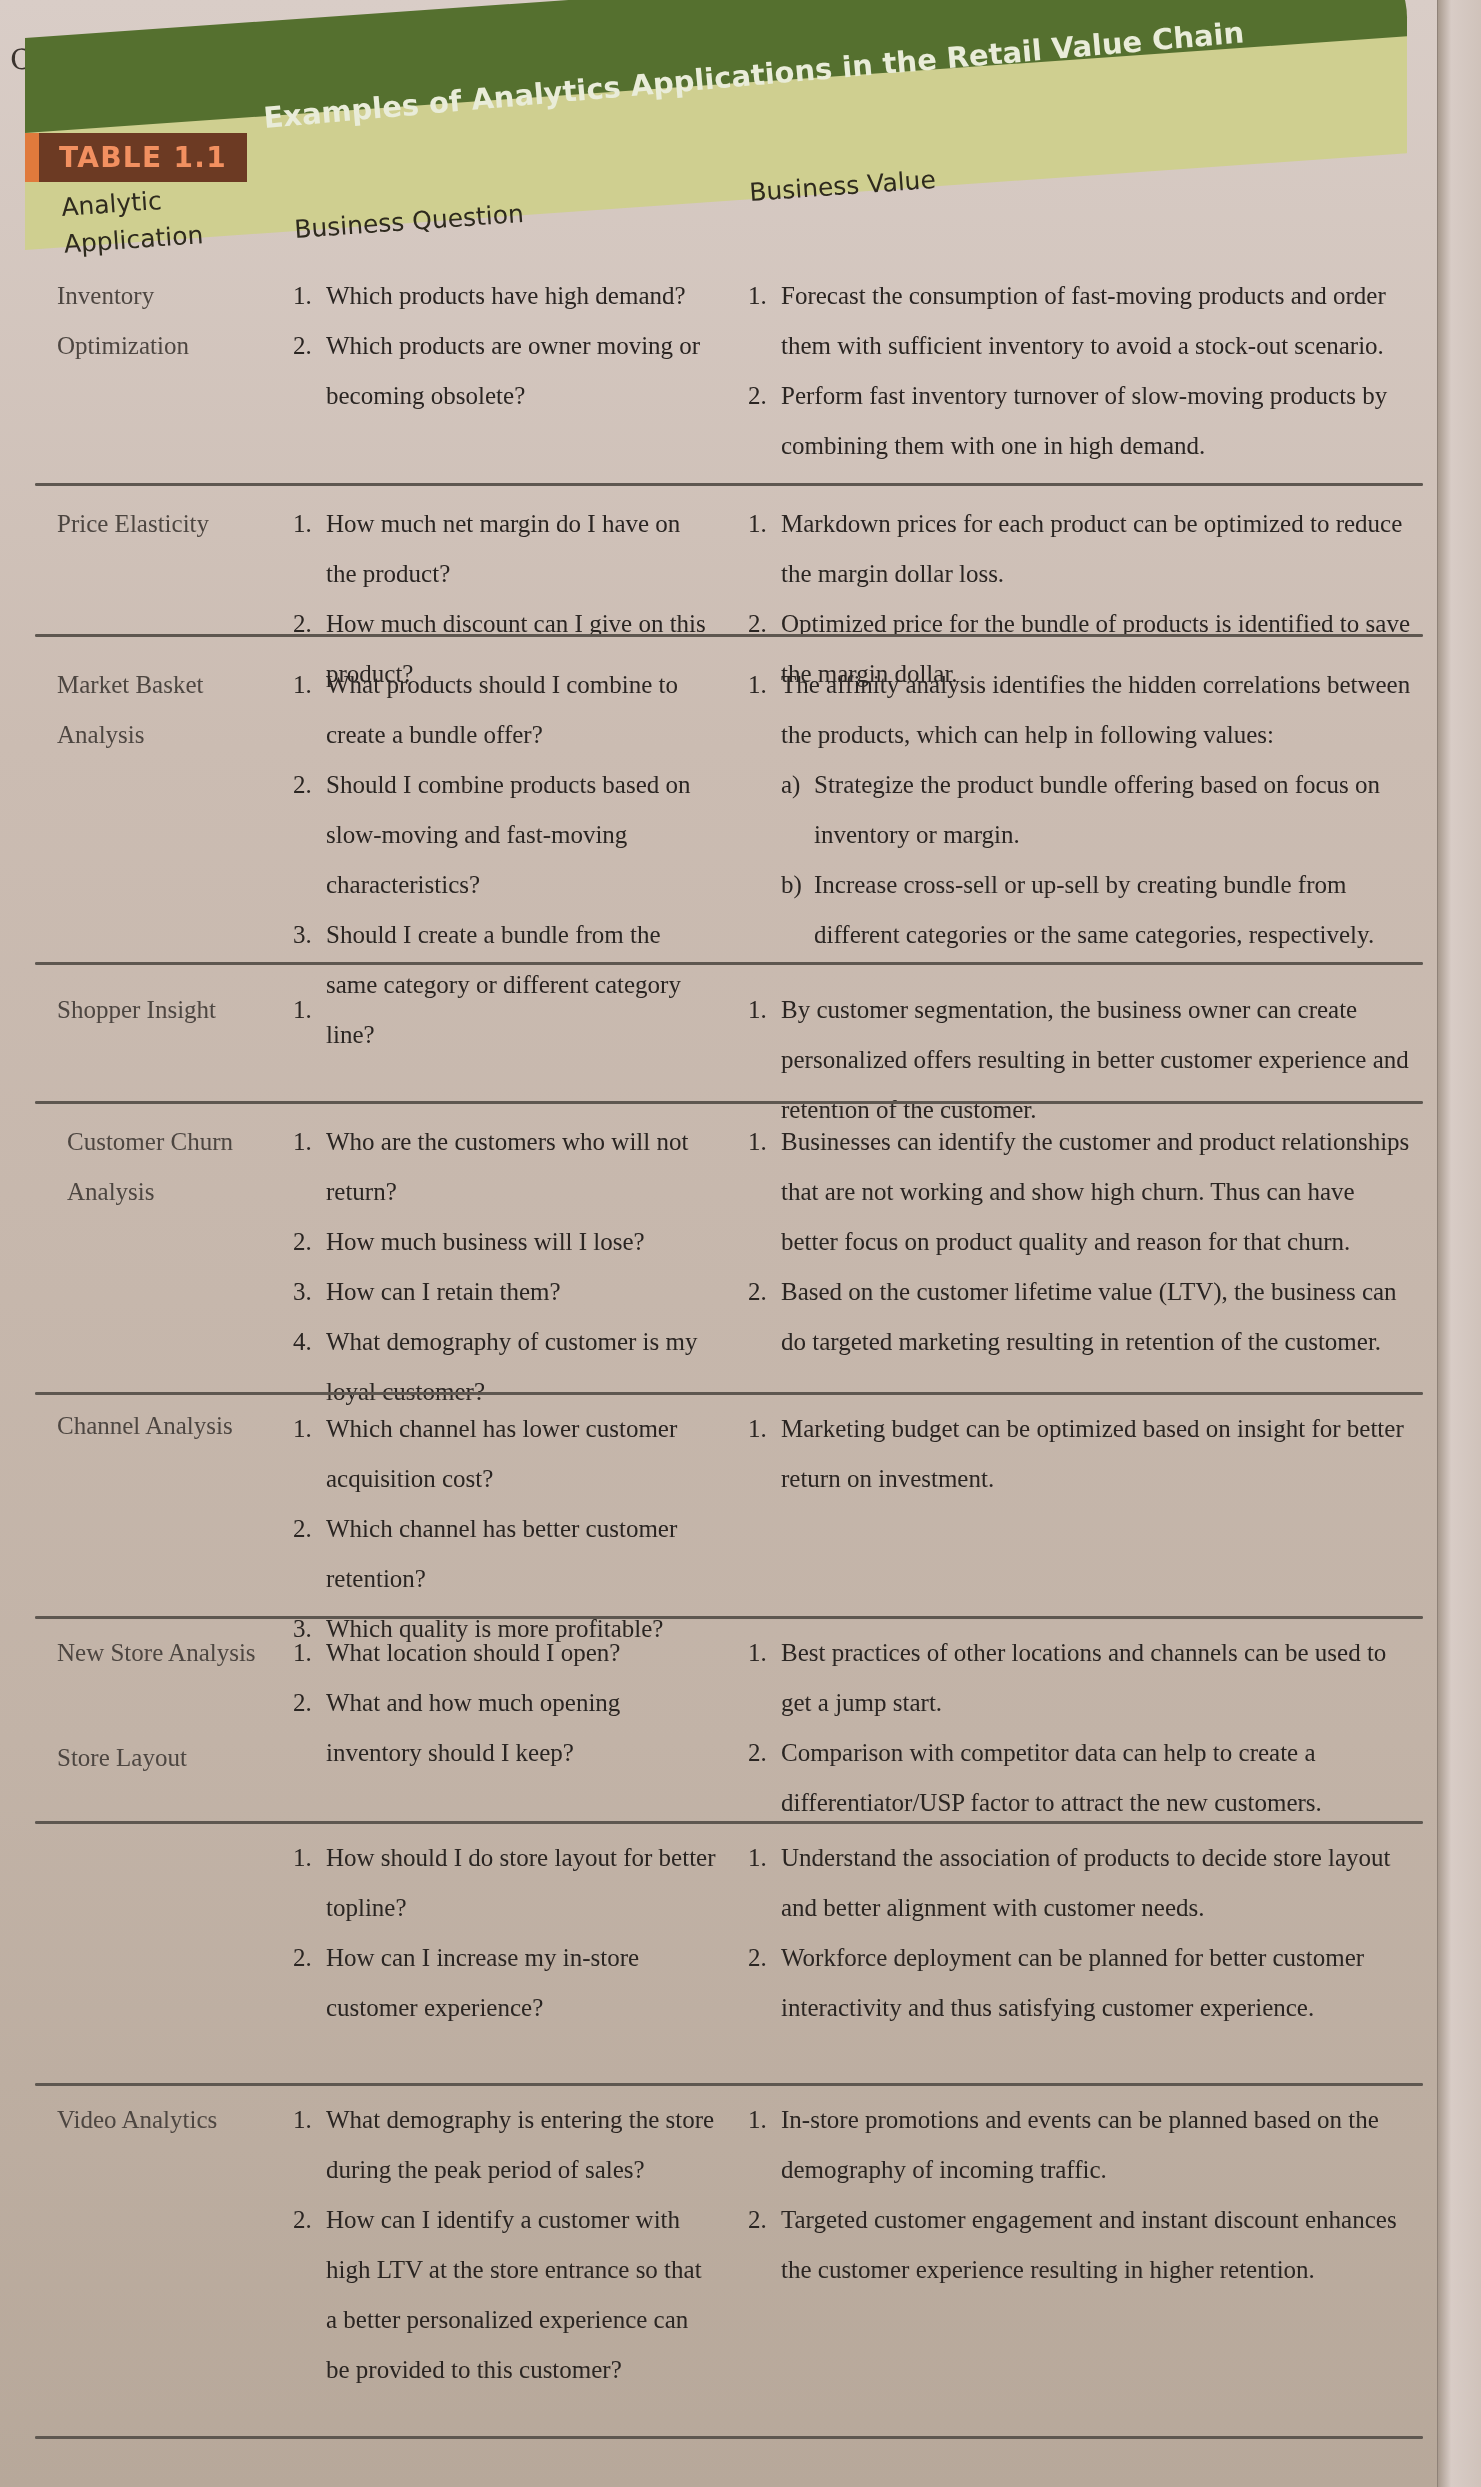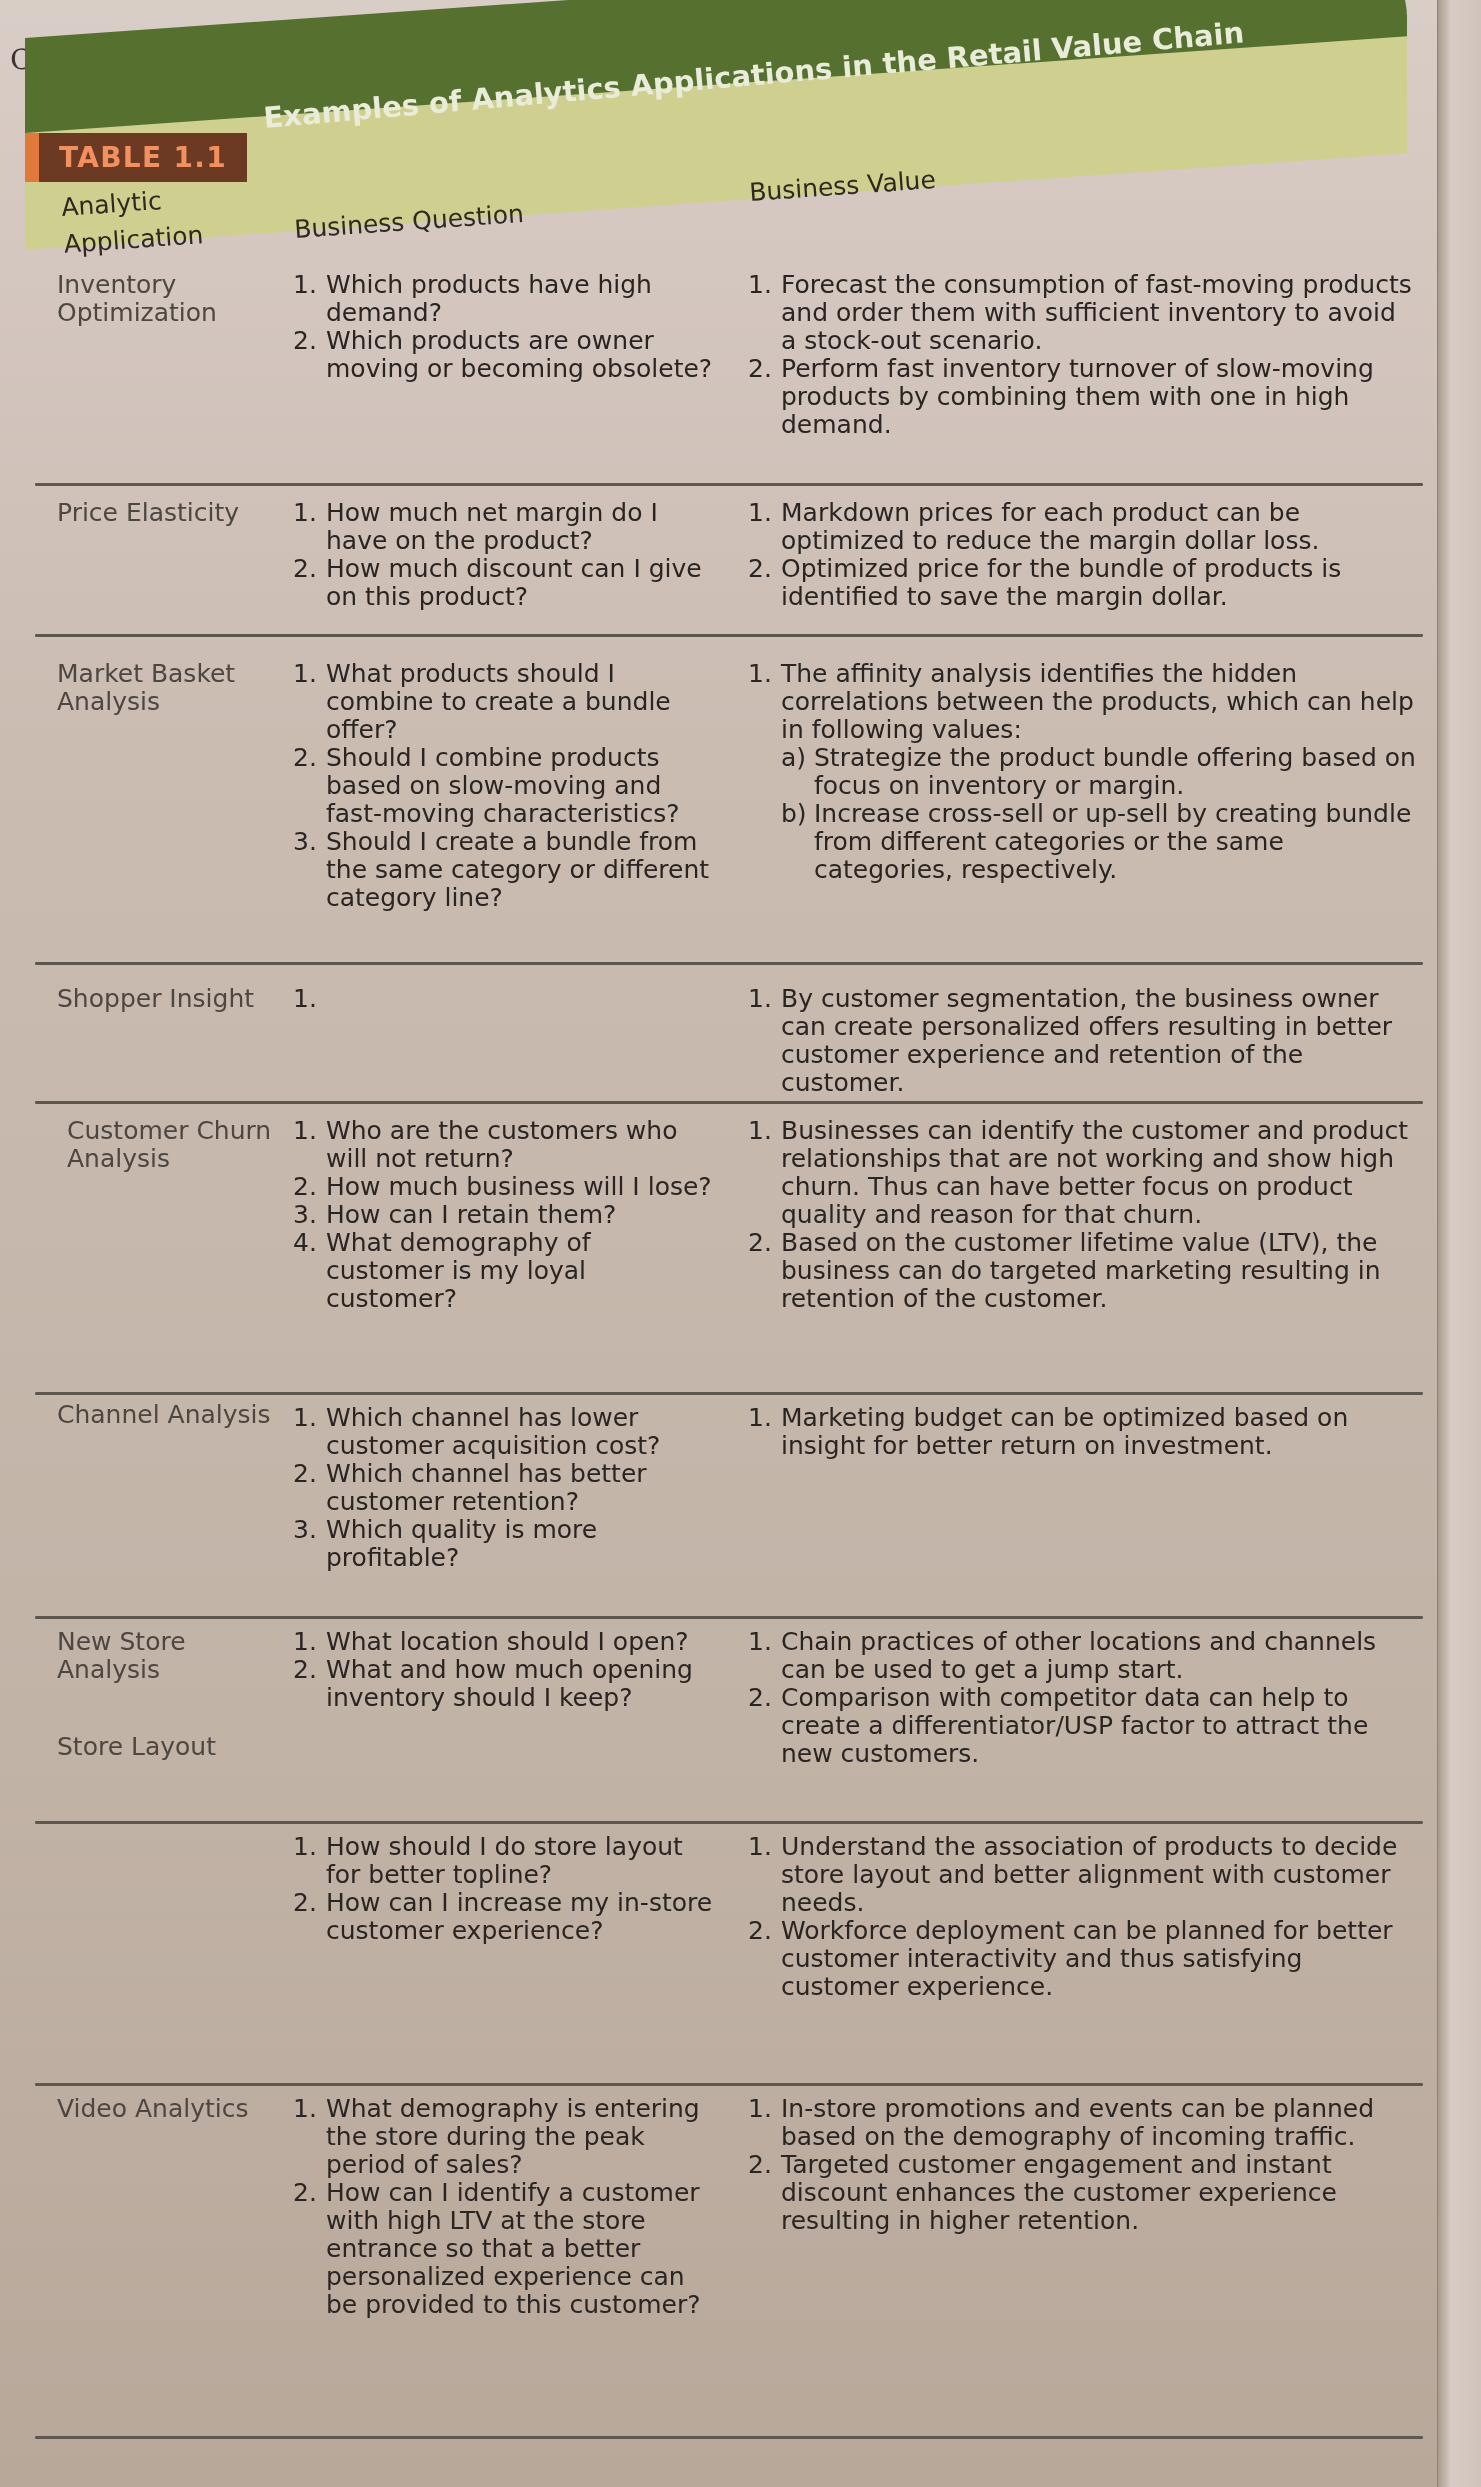--- a/index.html
+++ b/index.html
@@ -46,21 +46,21 @@
   }
   .col-head {
     position: absolute; font-size: 25px; color: #2e2a1e; line-height: 37px;
     transform: rotate(-4deg); transform-origin: left top;
   }
   .row-rule {
     position: absolute; left: 35px; height: 2.5px; background: #5e5750;
     border-radius: 1.3px;
   }
   .cell {
-    position: absolute; font-size: 25px; line-height: 28px; color: #2a2522;
+    position: absolute; font-size: 25px; line-height: 50px; color: #2a2522; font-family: Liberation Serif, serif;
   }
   .cell.app { color: #4d4641; font-size: 25px; }
   .cell ol { margin: 0; padding: 0; list-style: none; }
   .cell li { position: relative; padding-left: 33px; }
   .cell li .num { position: absolute; left: 0; top: 0; }
   .sub { padding-left: 33px; }
   .sub .sub-item { position: relative; padding-left: 33px; }
   .sub .sub-item .num { position: absolute; left: 0; }
 </style>
 </head>
@@ -174,21 +174,21 @@
       <div class="row-rule" style="top: 1616px; width: 1388px;"></div>
       <div class="cell app" style="left: 57px; top: 1628px; width: 215px;">New Store Analysis</div>
       <div class="cell" style="left: 293px; top: 1628px; width: 423px;">
         <ol>
           <li><span class="num">1.</span><span>What location should I open?</span></li>
           <li><span class="num">2.</span><span>What and how much opening inventory should I keep?</span></li>
         </ol>
       </div>
       <div class="cell" style="left: 748px; top: 1628px; width: 669px;">
         <ol>
-          <li><span class="num">1.</span><span>Chain practices of other locations and channels can be used to get a jump start.</span></li>
+          <li><span class="num">1.</span><span>Best practices of other locations and channels can be used to get a jump start.</span></li>
           <li><span class="num">2.</span><span>Comparison with competitor data can help to create a differentiator/USP factor to attract the new customers.</span></li>
         </ol>
       </div>
       <div class="row-rule" style="top: 1821px; width: 1388px;"></div>
       <div class="cell app" style="left: 57px; top: 1733px; width: 215px;">Store Layout</div>
       <div class="cell" style="left: 293px; top: 1833px; width: 423px;">
         <ol>
           <li><span class="num">1.</span><span>How should I do store layout for better topline?</span></li>
           <li><span class="num">2.</span><span>How can I increase my in-store customer experience?</span></li>
         </ol>

